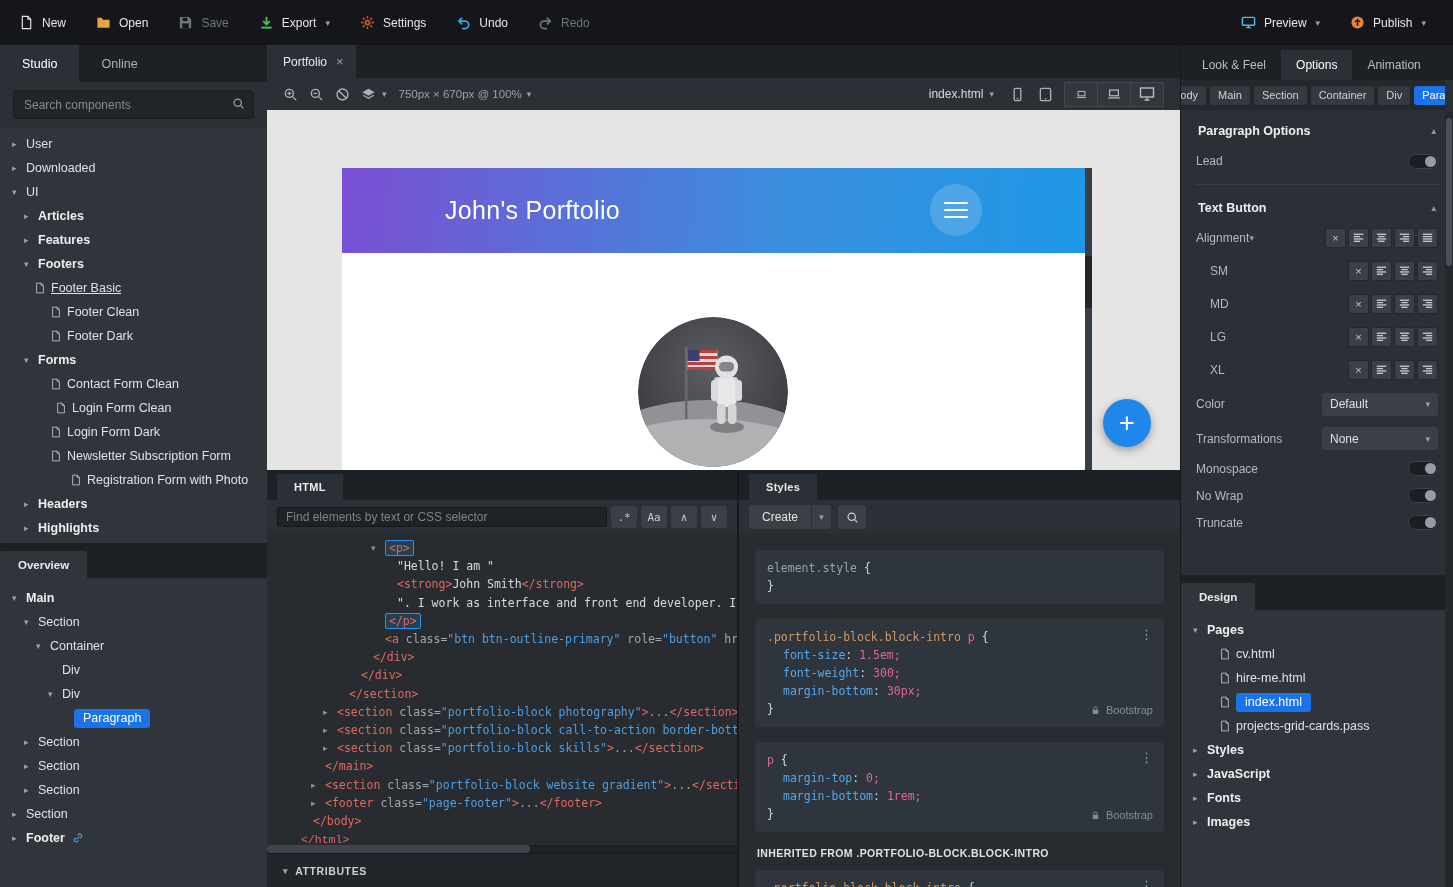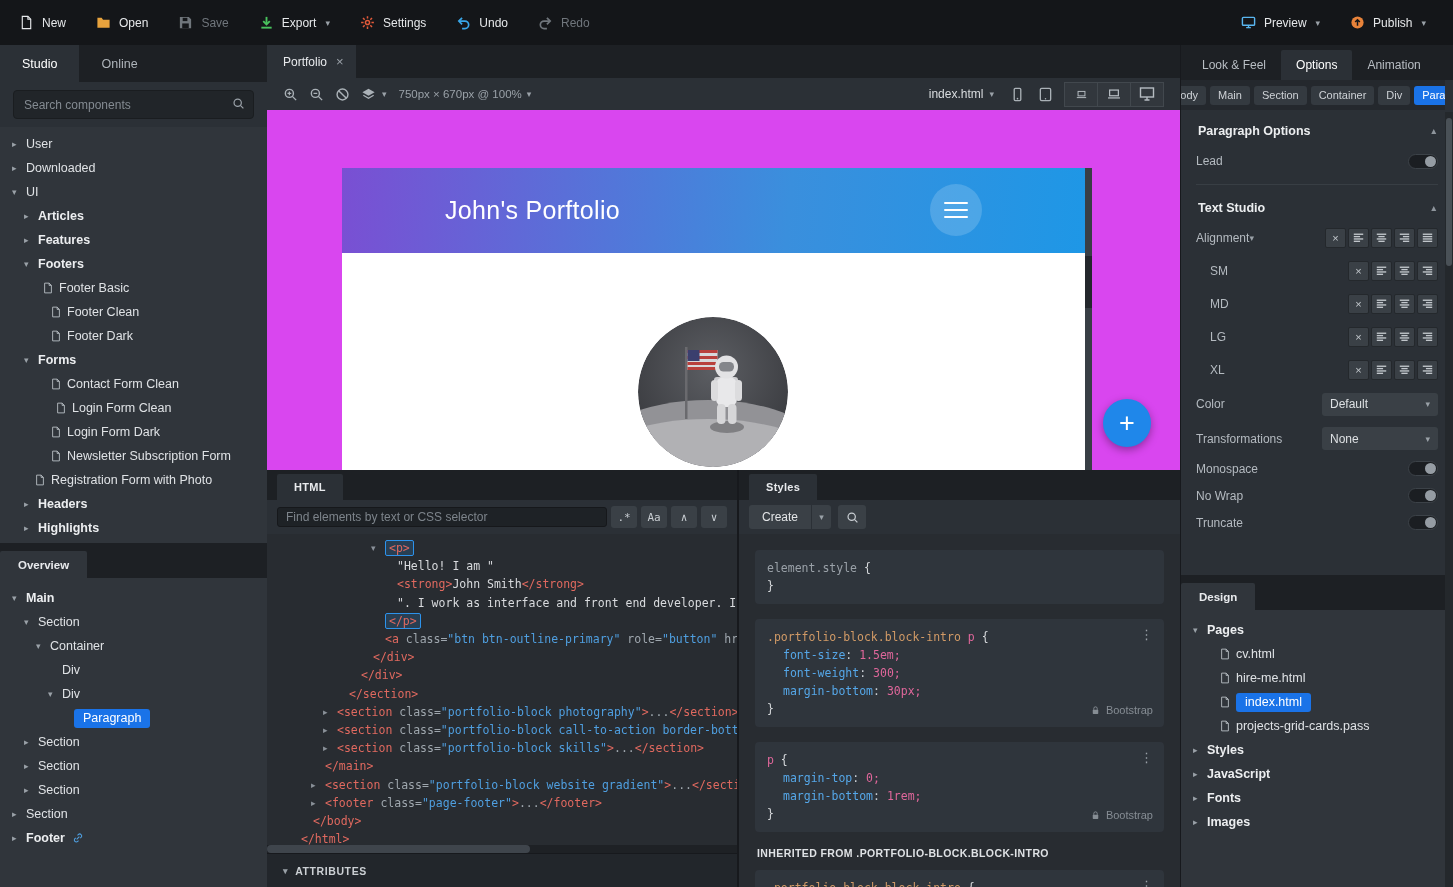--- a/index.html
+++ b/index.html
@@ -53,21 +53,21 @@
   .ct-caret { color:#9aa1a8; font-size:9px; margin-left:-5px; }
   .zoom-label { color:#9aa1a8; font-size:11.5px; margin-left:12px; display:flex; gap:5px; align-items:center; }
   .zoom-label .caret, .file-label .caret, .sel-caret { color:#9aa1a8; font-size:9px; }
   .spacer { flex:1; }
   .file-label { color:#d9dcdf; font-size:12px; display:flex; gap:6px; align-items:center; margin-right:16px; }
   #canvas-devices { display:flex; align-items:center; gap:13px; margin-right:12px; }
   #canvas-sizes { display:flex; }
   .size-btn { width:34px; height:25px; border:1px solid #42484e; background:#32373d; display:flex; align-items:center; justify-content:center; color:#b6bcc2; margin-left:-1px; }
   .size-btn svg { width:14px; height:14px; }
 
-  .canvas { position:absolute; top:65px; left:0; right:0; height:360px; background:#d946ef; overflow:hidden; }
+  .canvas { position:absolute; top:65px; left:0; right:0; height:360px; background:#e5e5e5; overflow:hidden; }
   .page { position:absolute; left:75px; top:58px; width:743px; bottom:0; background:#fff; }
   .page-header { position:absolute; top:0; left:0; right:0; height:85px; background:linear-gradient(95deg,#7a4fd3 0%, #3a8fdd 60%, #1e97e6 100%); }
   .page-title { position:absolute; left:103px; top:0; height:85px; line-height:85px; color:#fff; font-size:25px; font-weight:400; letter-spacing:.3px; }
   .hamburger-btn { position:absolute; left:588px; top:16px; width:52px; height:52px; border-radius:50%; background:rgba(255,255,255,.17); display:flex; flex-direction:column; align-items:center; justify-content:center; gap:4.5px; }
   .hamburger-btn span { width:24px; height:2.5px; background:#fff; border-radius:2px; }
   .page-body { position:absolute; top:85px; left:0; right:0; bottom:0; background:#fff; }
   .avatar { position:absolute; left:296px; top:64px; width:150px; height:150px; border-radius:50%; overflow:hidden; }
   .avatar svg { width:150px; height:150px; }
   .page-sb { position:absolute; left:818px; top:58px; width:7px; bottom:0; background:#383e45; }
   .page-sb-thumb { position:absolute; top:88px; height:52px; left:0; right:0; background:#23272c; }
@@ -281,21 +281,21 @@
           <span class="tree-label">Articles</span>
         </div>
         <div class="tree-row bold" style="padding-left: 24px;">
           <span class="tree-arrow">▸</span>
           <span class="tree-label">Features</span>
         </div>
         <div class="tree-row bold" style="padding-left: 24px;">
           <span class="tree-arrow">▾</span>
           <span class="tree-label">Footers</span>
         </div>
-        <div class="tree-row" style="padding-left: 28px;">
+        <div class="tree-row" style="padding-left: 20px; text-decoration: underline;">
           <span class="tree-arrow"></span>
           <span class="tree-doc">
             <svg viewBox="0 0 16 16">
               <path d="M3.5 1.5h6l3 3v10h-9z" fill="none" stroke="currentColor" stroke-width="1.2"></path>
               <path d="M9.5 1.5v3h3" fill="none" stroke="currentColor" stroke-width="1.2"></path>
             </svg>
           </span>
           <span class="tree-label">Footer Basic</span>
         </div>
         <div class="tree-row" style="padding-left: 36px;">
@@ -355,21 +355,21 @@
         <div class="tree-row" style="padding-left: 36px;">
           <span class="tree-arrow"></span>
           <span class="tree-doc">
             <svg viewBox="0 0 16 16">
               <path d="M3.5 1.5h6l3 3v10h-9z" fill="none" stroke="currentColor" stroke-width="1.2"></path>
               <path d="M9.5 1.5v3h3" fill="none" stroke="currentColor" stroke-width="1.2"></path>
             </svg>
           </span>
           <span class="tree-label">Newsletter Subscription Form</span>
         </div>
-        <div class="tree-row" style="padding-left: 20px;">
+        <div class="tree-row" style="padding-left: 56px;">
           <span class="tree-arrow"></span>
           <span class="tree-doc">
             <svg viewBox="0 0 16 16">
               <path d="M3.5 1.5h6l3 3v10h-9z" fill="none" stroke="currentColor" stroke-width="1.2"></path>
               <path d="M9.5 1.5v3h3" fill="none" stroke="currentColor" stroke-width="1.2"></path>
             </svg>
           </span>
           <span class="tree-label">Registration Form with Photo</span>
         </div>
         <div class="tree-row bold" style="padding-left: 24px;">
@@ -597,21 +597,21 @@
           <div class="code-line" style="padding-left: 108px;"><span class="code-arrow"></span><span class="tk-tag">&lt;/div&gt;</span></div>
           <div class="code-line" style="padding-left: 96px;"><span class="code-arrow"></span><span class="tk-tag">&lt;/div&gt;</span></div>
           <div class="code-line" style="padding-left: 84px;"><span class="code-arrow"></span><span class="tk-tag">&lt;/section&gt;</span></div>
           <div class="code-line" style="padding-left: 72px;"><span class="code-arrow">▸</span><span class="tk-tag">&lt;section</span><span class="tk-attr"> class=</span><span class="tk-val">"portfolio-block photography"</span><span class="tk-tag">&gt;</span><span class="tk-punc">...</span><span class="tk-tag">&lt;/section&gt;</span></div>
           <div class="code-line" style="padding-left: 72px;"><span class="code-arrow">▸</span><span class="tk-tag">&lt;section</span><span class="tk-attr"> class=</span><span class="tk-val">"portfolio-block call-to-action border-bottom"</span></div>
           <div class="code-line" style="padding-left: 72px;"><span class="code-arrow">▸</span><span class="tk-tag">&lt;section</span><span class="tk-attr"> class=</span><span class="tk-val">"portfolio-block skills"</span><span class="tk-tag">&gt;</span><span class="tk-punc">...</span><span class="tk-tag">&lt;/section&gt;</span></div>
           <div class="code-line" style="padding-left: 60px; align-items: center;"><span class="code-arrow"></span><span class="tk-tag">&lt;/main&gt;</span></div>
           <div class="code-line" style="padding-left: 60px;"><span class="code-arrow">▸</span><span class="tk-tag">&lt;section</span><span class="tk-attr"> class=</span><span class="tk-val">"portfolio-block website gradient"</span><span class="tk-tag">&gt;</span><span class="tk-punc">...</span><span class="tk-tag">&lt;/section&gt;</span></div>
           <div class="code-line" style="padding-left: 60px;"><span class="code-arrow">▸</span><span class="tk-tag">&lt;footer</span><span class="tk-attr"> class=</span><span class="tk-val">"page-footer"</span><span class="tk-tag">&gt;</span><span class="tk-punc">...</span><span class="tk-tag">&lt;/footer&gt;</span></div>
           <div class="code-line" style="padding-left: 48px;"><span class="code-arrow"></span><span class="tk-tag">&lt;/body&gt;</span></div>
-          <div class="code-line" style="padding-left: 36px;"><span class="code-arrow"></span><span class="tk-tag">&lt;/html&gt;</span></div>
+          <div class="code-line" style="padding-left: 36px; font-family: Liberation Mono, monospace;"><span class="code-arrow"></span><span class="tk-tag">&lt;/html&gt;</span></div>
         </div>
       <div class="hsb">
         <div class="hsb-thumb"></div>
       </div>
       <div class="attr-bar">
         <span class="tree-arrow">▾</span>
         <span>ATTRIBUTES</span>
       </div>
     </section>
 
@@ -695,21 +695,21 @@
       <div class="sec-head">
         <span>Paragraph Options</span>
         <span class="sec-caret">▴</span>
       </div>
       <div class="opt-row">
         <span class="opt-label">Lead</span>
         <span class="toggle"></span>
       </div>
       <div class="divider"></div>
       <div class="sec-head">
-        <span>Text Studio</span>
+        <span>Text Button</span>
         <span class="sec-caret">▴</span>
       </div>
       <div class="align-row">
         <span class="align-label">
           <span>Alignment</span>
           <span class="sel-caret">▾</span>
         </span>
         <span class="btn-group" id="alignment-buttons">
             <span class="align-btn">×</span>
             <span class="align-btn">

